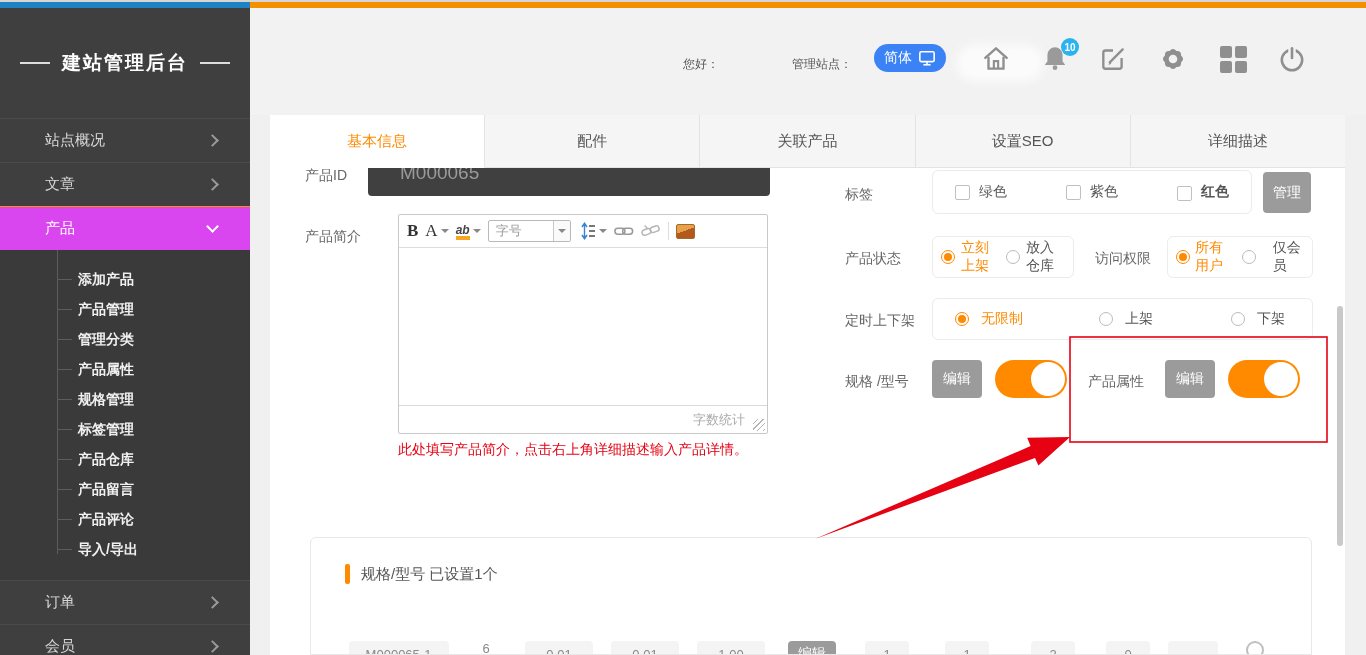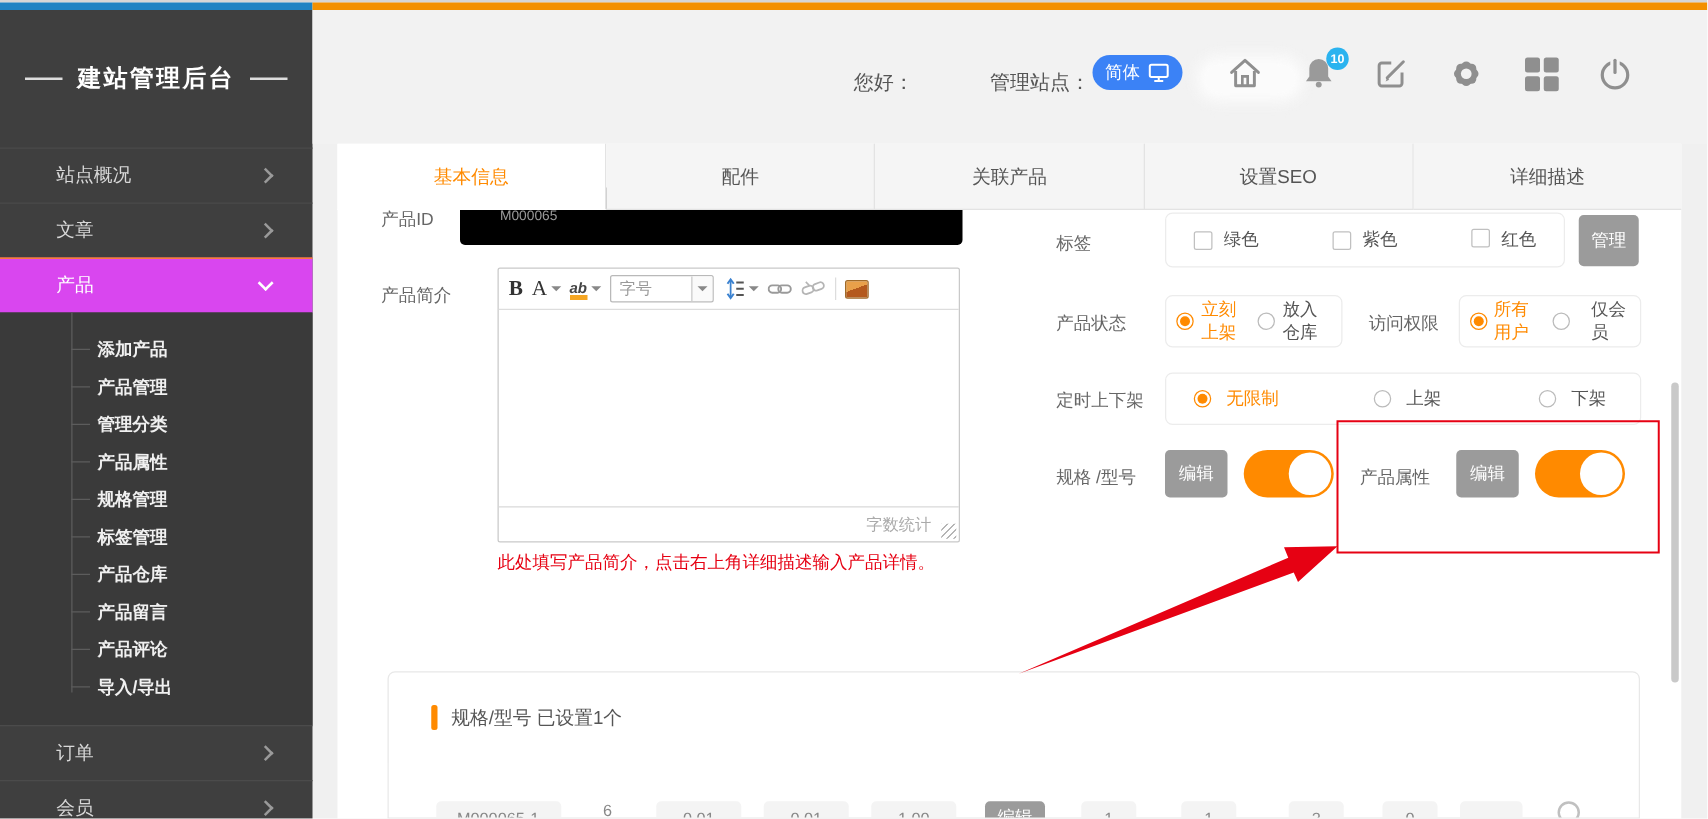--- a/index.html
+++ b/index.html
@@ -20,37 +20,37 @@
   .menu-item .chev { position:absolute; right:33px; width:9px; height:9px; border-right:2px solid #9a9a9a; border-top:2px solid #9a9a9a; transform:rotate(45deg); }
   .menu-item.active { background:#d946ef; color:#fff; border-top-color:#ff9000; }
   .menu-item.active .chev { border-color:#fff; transform:rotate(135deg); margin-top:-4px; }
   .submenu { position:relative; background:#3a3a3a; padding:14px 0 16px 0; }
   .submenu::before { content:""; position:absolute; left:57px; top:0; bottom:26px; width:1px; background:#5c5c5c; }
   .sub-item { position:relative; height:30px; line-height:30px; padding-left:78px; color:#f0f0f0; font-size:14px; font-weight:bold; cursor:pointer; }
   .sub-item::before { content:""; position:absolute; left:57px; top:50%; width:15px; height:1px; background:#5c5c5c; }
 
   
   .header { position:absolute; left:250px; top:8px; width:1116px; height:107px; background:#f2f2f2; }
-  .hd-text { position:absolute; top:48px; font-size:16px; color:#555; }
+  .hd-text { position:absolute; top:48px; font-size:12px; color:#555; }
   .blur-blob { position:absolute; left:712px; top:42px; width:76px; height:26px; background:#fbfbfb; border-radius:13px; filter:blur(2px); box-shadow:0 0 10px 6px rgba(252,252,252,.9); }
   .lang-pill { position:absolute; left:624px; top:36px; width:72px; height:28px; background:#3b82f6; border-radius:14px; color:#fff; font-size:14px; display:flex; align-items:center; justify-content:center; gap:6px; cursor:pointer; }
   .hicon { position:absolute; top:36px; width:30px; height:30px; cursor:pointer; }
   .badge { position:absolute; top:-6px; right:-8px; min-width:18px; height:18px; background:#2bb3ef; border-radius:50%; color:#fff; font-size:10px; display:flex; align-items:center; justify-content:center; font-weight:bold; }
   .grid-ic { display:grid; grid-template-columns:12px 12px; grid-template-rows:12px 12px; gap:3px; padding:2px; }
   .grid-ic div { background:#8f8f8f; border-radius:2px; }
 
   
   .card { position:absolute; left:270px; top:115px; width:1075px; height:540px; background:#fff; }
   .tabs { position:absolute; left:0; top:0; width:1075px; height:53px; display:flex; z-index:5; }
   .tab { flex:1; display:flex; align-items:center; justify-content:center; font-size:15px; color:#555; background:#f5f5f5; border-right:1px solid #e3e3e3; border-bottom:1px solid #e3e3e3; cursor:pointer; }
   .tab:last-child { border-right:none; }
   .tab.active { background:#fff; color:#ff8a00; border-bottom:1px solid #fff; }
 
   .flabel { position:absolute; font-size:14px; color:#666; }
-  .pid-input { position:absolute; left:98px; top:35px; width:402px; height:46px; background:#000000; border-radius:4px; color:#9a9a9a; font-size:11px; display:flex; align-items:center; padding-left:32px; z-index:1; }
+  .pid-input { position:absolute; left:98px; top:35px; width:402px; height:46px; background:#404040; border-radius:4px; color:#9a9a9a; font-size:19px; display:flex; align-items:center; padding-left:32px; z-index:1; }
 
   
   .editor { position:absolute; left:128px; top:99px; width:370px; height:220px; border:1px solid #c9c9c9; border-radius:2px; background:#fff; z-index:1; }
   .ed-toolbar { height:33px; border-bottom:1px solid #ddd; display:flex; align-items:center; padding:0 8px; gap:7px; }
   .tbtn { display:flex; align-items:center; gap:3px; color:#333; cursor:pointer; }
   .tb-b { font-family:"Liberation Serif", serif; font-weight:bold; font-size:17px; }
   .tb-a { font-family:"Liberation Serif", serif; font-size:17px; }
   .caret { width:0; height:0; border-left:4px solid transparent; border-right:4px solid transparent; border-top:4px solid #888; }
   .hl { position:relative; font-size:12px; font-weight:bold; font-style:italic; color:#444; padding-bottom:3px; }
   .hl::after { content:""; position:absolute; left:0; bottom:0; width:100%; height:4px; background:#f5a623; }
@@ -276,21 +276,21 @@
     <div class="flabel" style="left:575px; top:71px;">标签</div>
     <div class="rbox" style="left:662px; top:55px; width:320px; height:44px; padding:0 22px; justify-content:space-between;">
       <span style="display:flex; align-items:center;">
         <span class="cbx"></span>
         <span class="cb-lab">绿色</span>
       </span>
       <span style="display:flex; align-items:center;">
         <span class="cbx"></span>
         <span class="cb-lab">紫色</span>
       </span>
-      <span style="display:flex; align-items:flex-start;">
+      <span style="display:flex; align-items:flex-end;font-weight:bold;">
         <span class="cbx"></span>
         <span class="cb-lab">红色</span>
       </span>
     </div>
     <button class="gbtn" style="position:absolute; left:993px; top:57px; width:48px; height:41px;">管理</button>
 
     <div class="flabel" style="left:575px; top:135px;">产品状态</div>
     <div class="rbox" style="left:662px; top:121px; width:142px; height:42px; padding:0 8px; gap:6px;">
       <span class="radio sel"></span>
       <span class="r-lab sel" style="margin-left:0;">立刻上架</span>

